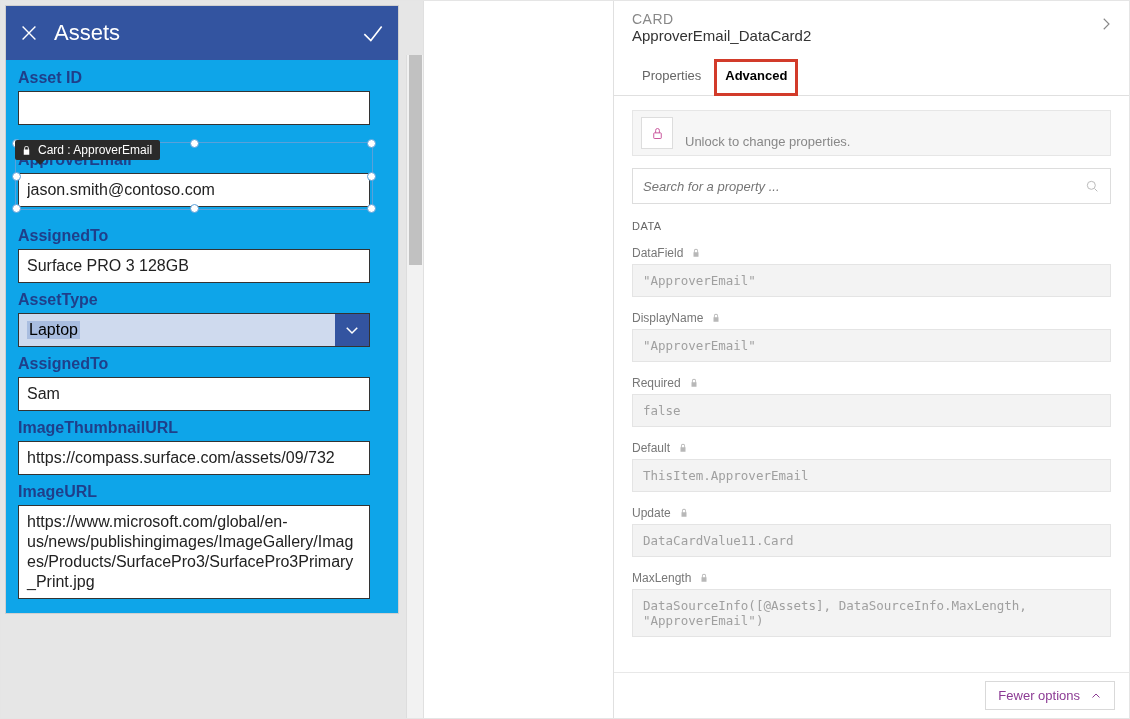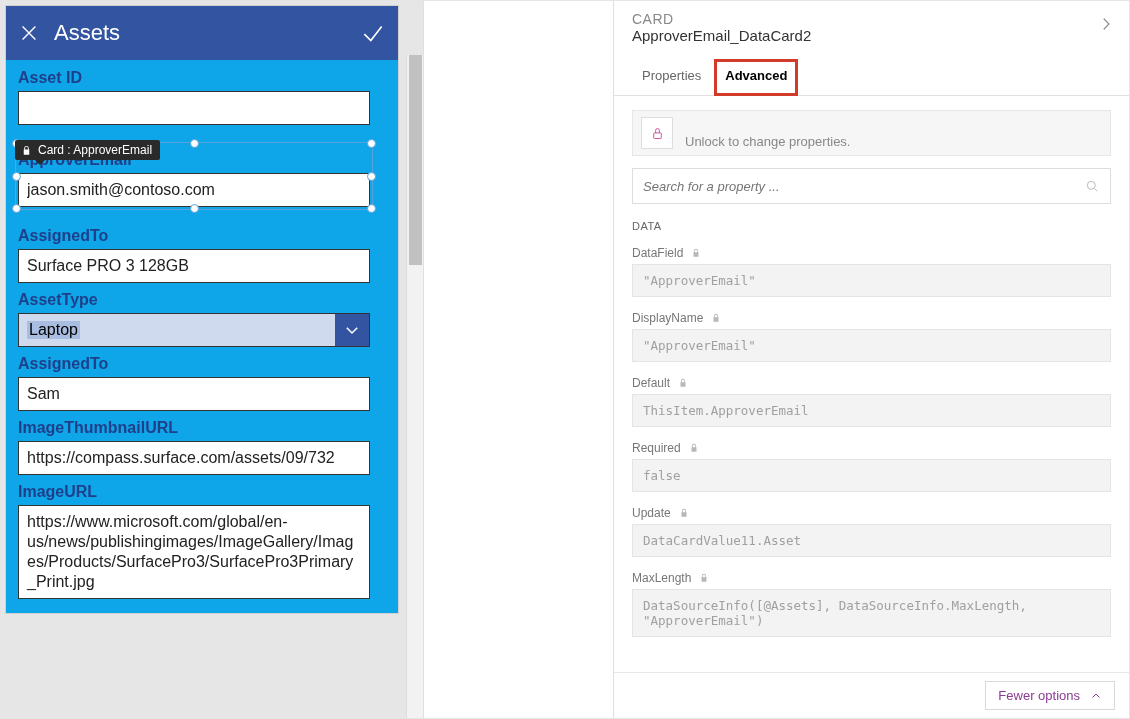--- a/index.html
+++ b/index.html
@@ -492,46 +492,46 @@
         <span>DisplayName</span>
         <svg viewBox="0 0 24 24">
             <path d="M7 10V7a5 5 0 0 1 10 0v3h1v11H6V10h1zm2 0h6V7a3 3 0 0 0-6 0v3z"></path>
           </svg>
       </div>
       <div class="prop-value">"ApproverEmail"</div>
     </div>
 
     <div class="prop">
       <div class="prop-label">
-        <span>Default</span>
-        <svg viewBox="0 0 24 24">
-            <path d="M7 10V7a5 5 0 0 1 10 0v3h1v11H6V10h1zm2 0h6V7a3 3 0 0 0-6 0v3z"></path>
-          </svg>
-      </div>
-      <div class="prop-value">ThisItem.ApproverEmail</div>
+        <span>Required</span>
+        <svg viewBox="0 0 24 24">
+            <path d="M7 10V7a5 5 0 0 1 10 0v3h1v11H6V10h1zm2 0h6V7a3 3 0 0 0-6 0v3z"></path>
+          </svg>
+      </div>
+      <div class="prop-value">false</div>
     </div>
 
     <div class="prop">
       <div class="prop-label">
-        <span>Required</span>
-        <svg viewBox="0 0 24 24">
-            <path d="M7 10V7a5 5 0 0 1 10 0v3h1v11H6V10h1zm2 0h6V7a3 3 0 0 0-6 0v3z"></path>
-          </svg>
-      </div>
-      <div class="prop-value">false</div>
+        <span>Default</span>
+        <svg viewBox="0 0 24 24">
+            <path d="M7 10V7a5 5 0 0 1 10 0v3h1v11H6V10h1zm2 0h6V7a3 3 0 0 0-6 0v3z"></path>
+          </svg>
+      </div>
+      <div class="prop-value">ThisItem.ApproverEmail</div>
     </div>
 
     <div class="prop">
       <div class="prop-label">
         <span>Update</span>
         <svg viewBox="0 0 24 24">
             <path d="M7 10V7a5 5 0 0 1 10 0v3h1v11H6V10h1zm2 0h6V7a3 3 0 0 0-6 0v3z"></path>
           </svg>
       </div>
-      <div class="prop-value">DataCardValue11.Asset</div>
+      <div class="prop-value">DataCardValue11.Card</div>
     </div>
 
     <div class="prop">
       <div class="prop-label">
         <span>MaxLength</span>
         <svg viewBox="0 0 24 24">
             <path d="M7 10V7a5 5 0 0 1 10 0v3h1v11H6V10h1zm2 0h6V7a3 3 0 0 0-6 0v3z"></path>
           </svg>
       </div>
       <div class="prop-value">DataSourceInfo([@Assets], DataSourceInfo.MaxLength, "ApproverEmail")</div>

